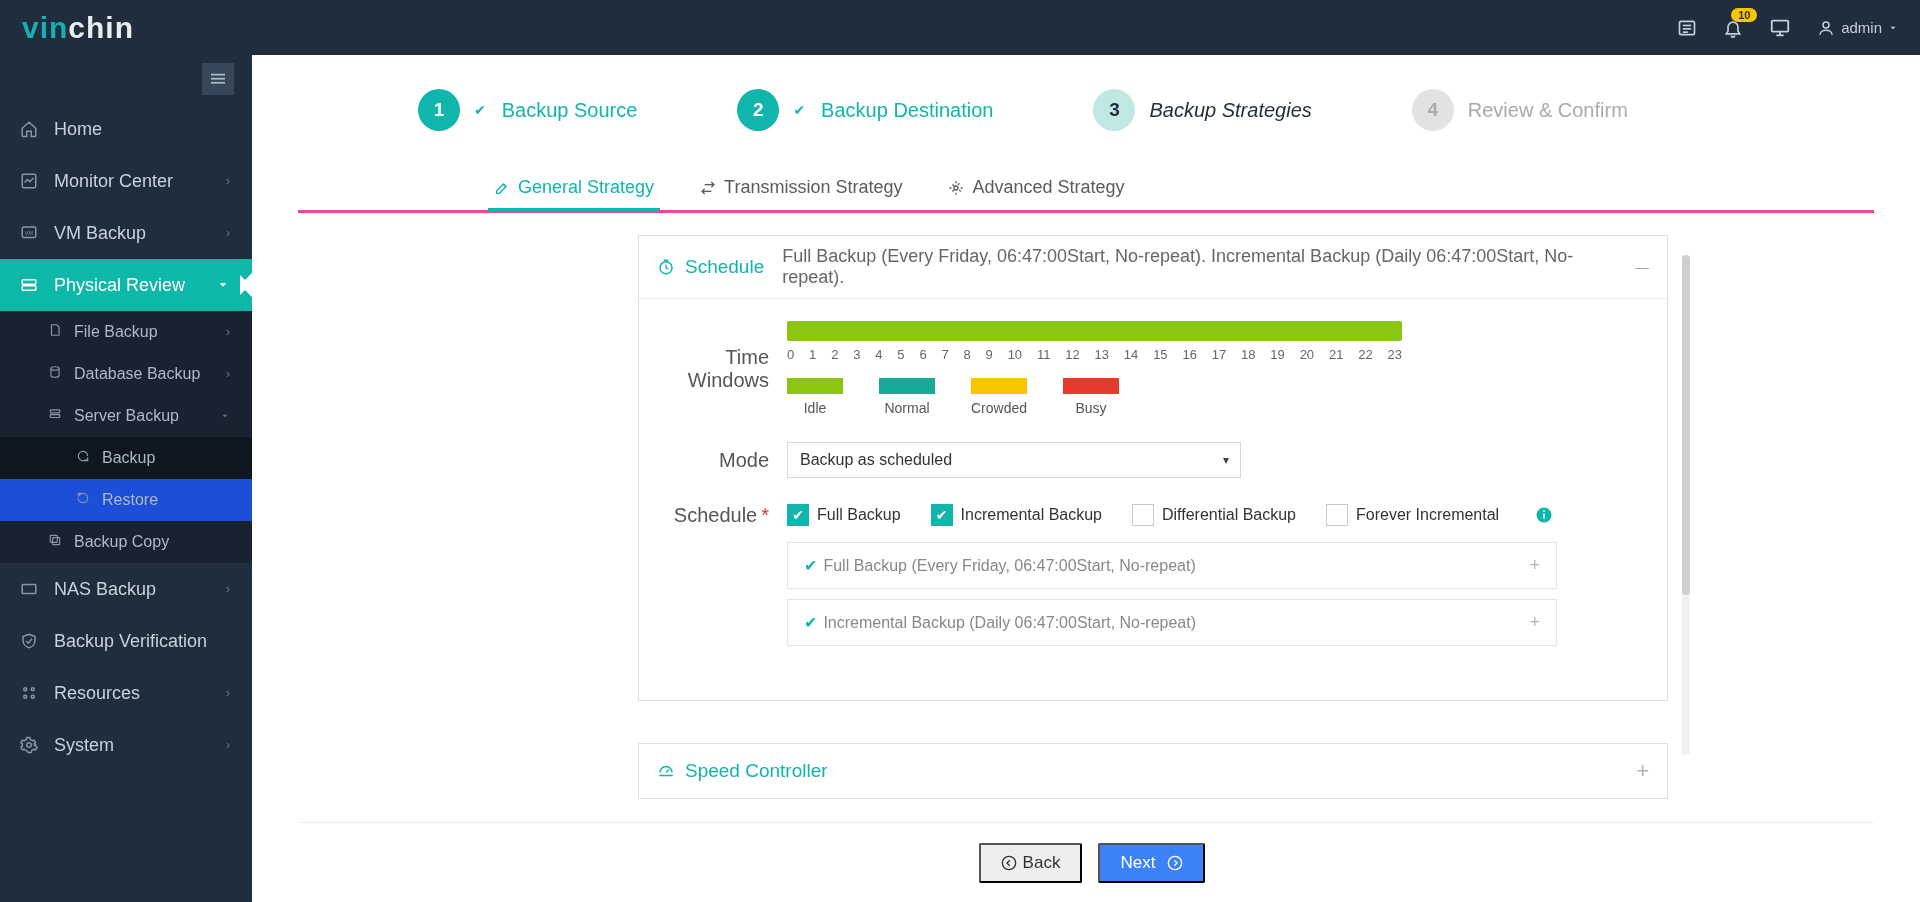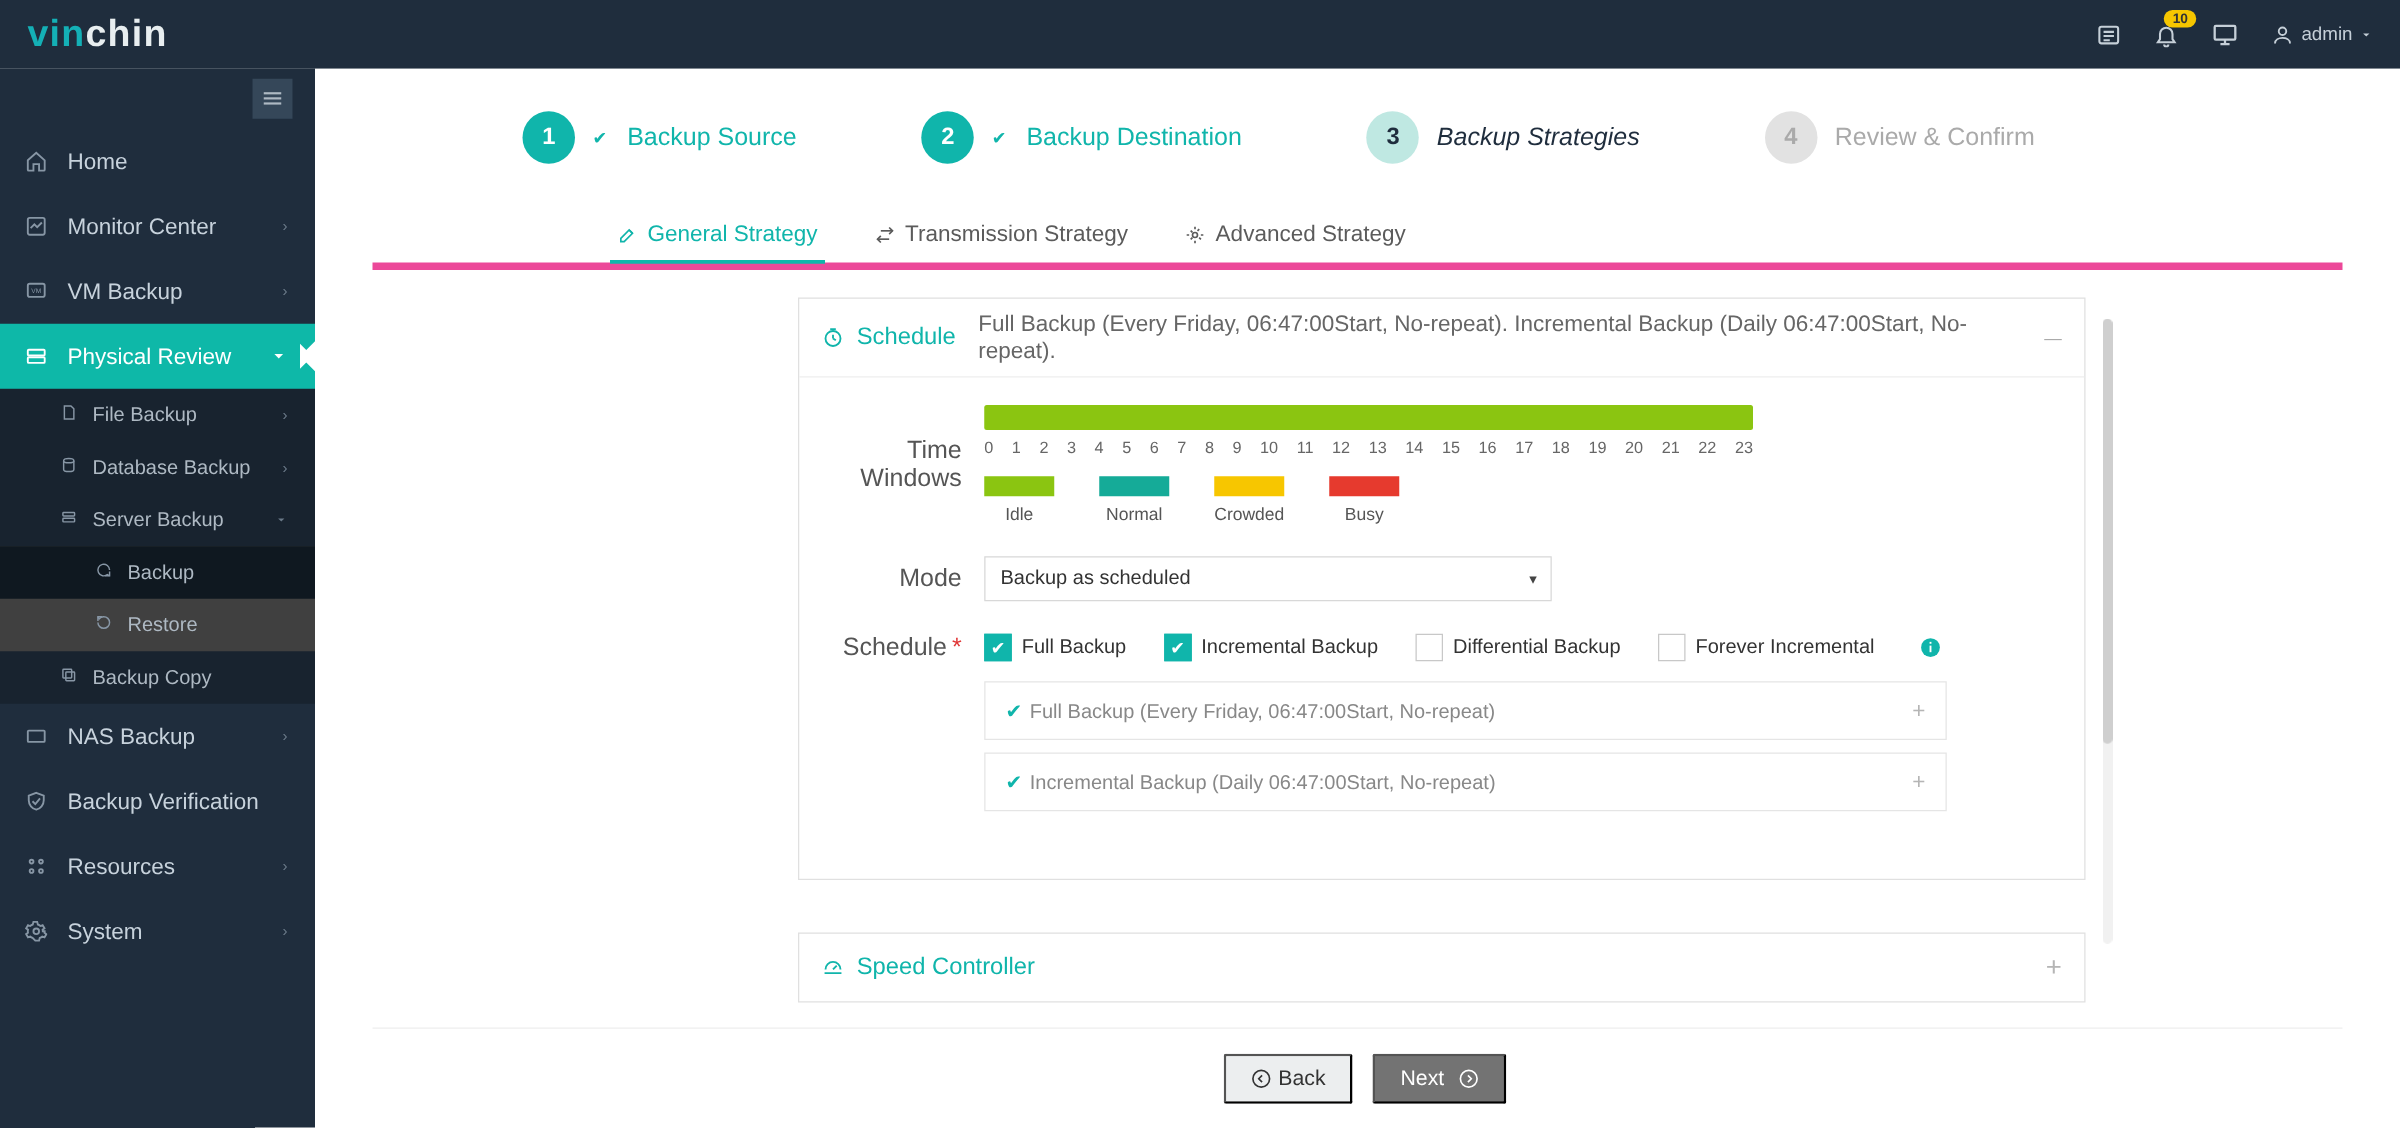--- a/index.html
+++ b/index.html
@@ -22,39 +22,39 @@
 .nav-item .nav-left { display:flex; align-items:center; gap:14px; }
 .nav-item .micon { width:22px; height:22px; display:inline-flex; align-items:center; justify-content:center; color:#8796a5; font-size:16px;}
 .nav-item.active { background:#0eb8a8; color:#fff; }
 .nav-item.active .micon { color:#fff; }
 .nav-item.active::after { content:""; position:absolute; right:-8px; top:50%; transform:translateY(-50%); border:10px solid transparent; border-left-color:#fff; filter:none;}
 .nav-item.active .triangle { position:absolute; right:0; top:50%; transform:translateY(-50%); width:0; height:0; border:12px solid transparent; border-right-color:#fff;}
 .chev { font-size:12px; color:#6b7a89;}
 .sub { background:#18232f; }
 .sub .sub-item { display:flex; align-items:center; justify-content:space-between; height:42px; padding-left:46px; padding-right:22px; color:#aeb9c3; font-size:16px; cursor:pointer;}
 .sub .sub-item .sicon { width:18px; display:inline-flex; align-items:center; justify-content:center; margin-right:10px; color:#8796a5;}
-.sub2 { background:#404040; }
+.sub2 { background:#1d4ed8; }
 .sub2 .sub-item { padding-left:74px; height:42px; }
 .sub .sub-item.active-dark { background:#0f1820; }
 
 
 .main { position:absolute; left:252px; right:0; top:55px; bottom:0; background:#fff; padding:0 46px; display:flex; flex-direction:column;}
 .wizard { height:110px; display:flex; align-items:center; gap:100px; padding-left:120px;}
 .wstep { display:flex; align-items:center; gap:14px; font-size:20px; color:#5b5b5b;}
 .wcircle { width:42px; height:42px; border-radius:50%; display:flex; align-items:center; justify-content:center; font-size:19px; font-weight:600;}
 .wstep.done .wcircle { background:#10b5ab; color:#fff; }
 .wstep.done .wlabel { color:#10b5ab; }
 .wstep.done .wcheck { color:#10b5ab; font-size:14px; margin-right:2px;}
 .wstep.current .wcircle { background:#bfe8e2; color:#1f2d3d; }
 .wstep.current .wlabel { color:#1f2d3d;font-style:italic; }
 .wstep.muted .wcircle { background:#e2e2e2; color:#aaa; }
 .wstep.muted .wlabel { color:#aaa; }
 
 
-.tabs { display:flex; border-bottom:6px solid #ec4899; padding-left:190px; gap:34px;}
+.tabs { display:flex; border-bottom:3px solid #ec4899; padding-left:190px; gap:34px;}
 .tab { padding:12px 6px; font-size:18px; color:#5b5b5b; display:flex; align-items:center; gap:8px; cursor:pointer; position:relative;}
 .tab.active { color:#10b5ab; }
 .tab.active::after { content:""; position:absolute; left:0; right:0; bottom:-1px; height:3px; background:#10b5ab;}
 .tab .ticon { font-size:15px; }
 
 
 .content { flex:1; overflow:auto; padding:22px 0 0 340px;}
 .panel { border:1px solid #e0e0e0; width:1030px; margin-bottom:42px; background:#fff;}
 .panel-head { display:flex; align-items:center; padding:10px 18px; border-bottom:1px solid #eee; color:#10b5ab; font-size:19px; gap:10px;}
 .panel-head .ph-desc { color:#666; font-size:18px; margin-left:8px;}
@@ -89,21 +89,21 @@
 .panel2 { border:1px solid #e0e0e0; width:1030px; background:#fff;}
 .panel2 .panel-head2 { display:flex; align-items:center; padding:14px 18px; color:#10b5ab; font-size:19px; gap:10px;}
 .panel2 .plus2 { margin-left:auto; color:#b5b5b5; font-size:22px;}
 
 .bottom-ghost { width:1030px; height:12px; border-top:1px solid #e0e0e0; margin-top:26px;}
 
 
 .footer { height:80px; display:flex; align-items:center; justify-content:center; gap:16px; border-top:1px solid #eee;}
 .btn { height:40px; padding:0 20px; display:inline-flex; align-items:center; gap:6px; font-size:17px; cursor:pointer; border-radius:2px;}
 .btn-default { background:#eceeef; color:#333;margin-left:12px; }
-.btn-primary { background:#737373; color:#fff;gap:12px; }
+.btn-primary { background:#3b82f6; color:#fff;gap:12px; }
 
 
 .vscroll { position:absolute; right:230px; top:200px; width:8px; height:500px; background:#f1f1f1; border-radius:4px;}
 .vscroll .thumb { width:8px; height:340px; background:#cfcfcf; border-radius:4px;}
 
 svg { display:block; }
 </style>
 </head>
 <body>
 

